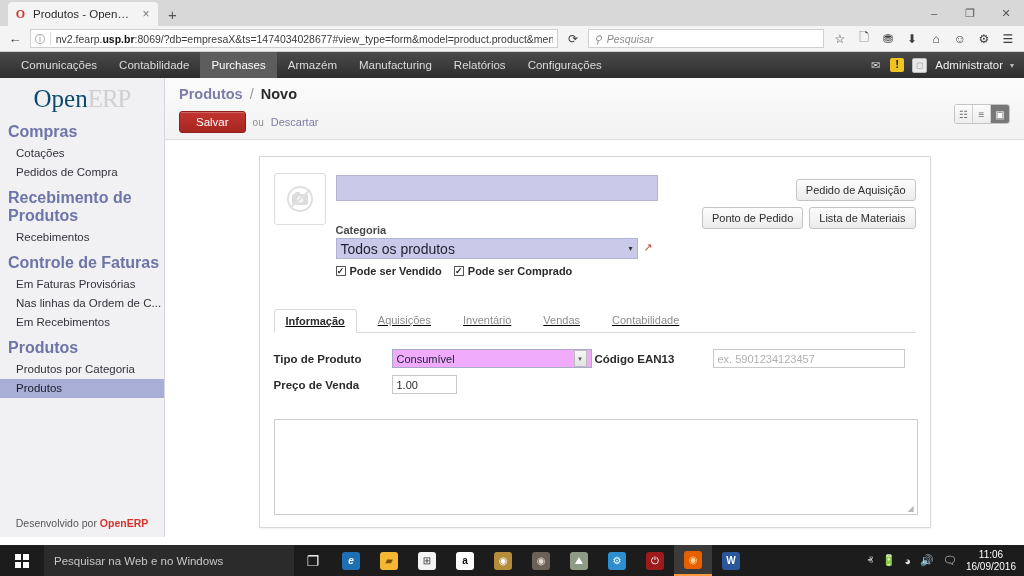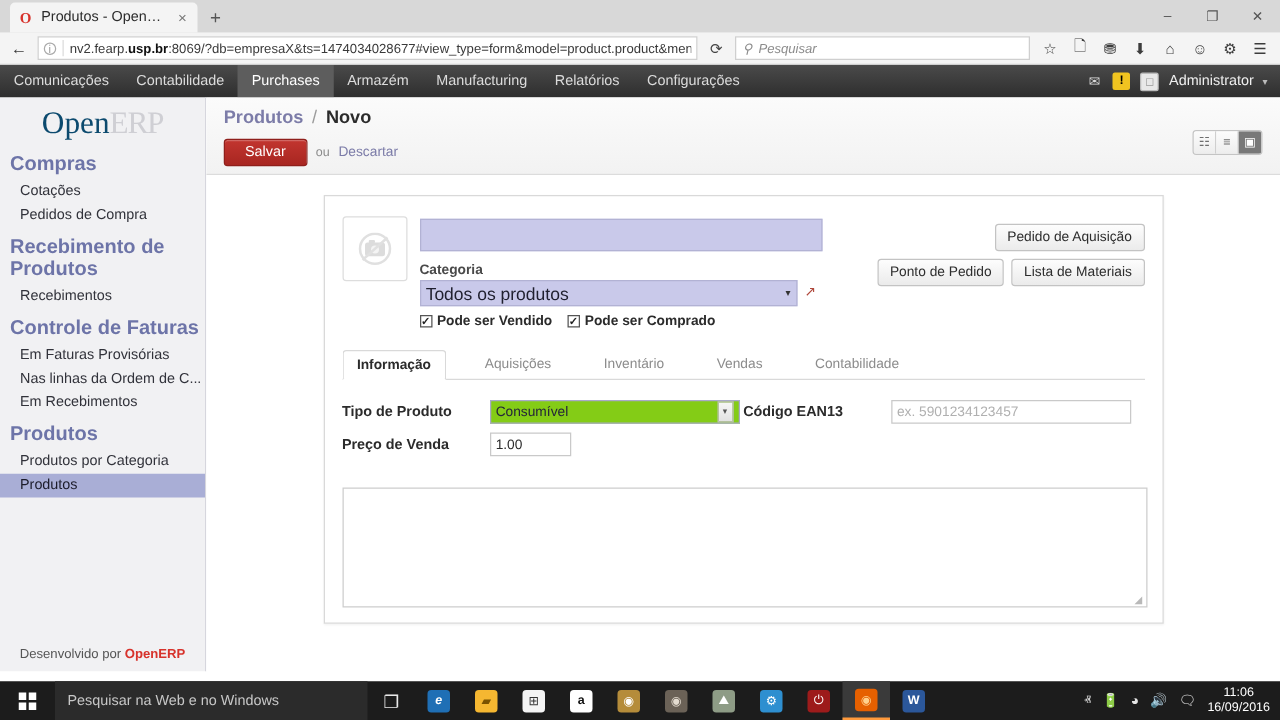--- a/index.html
+++ b/index.html
@@ -59,21 +59,21 @@
   .bicons { display:flex; align-items:center; }
   .bicons span { width:24px; text-align:center; color:#3c3c3c; font-size:12px; }
 
   
   .oe-top {
     height:26px;
     background:linear-gradient(#4a4a4a,#2e2e2e);
     display:flex; align-items:stretch; color:#dcdcdc; font-size:11.5px;
     position:relative;
   }
-  .oe-menu { display:flex; align-items:stretch; }
+  .oe-menu { display:flex; align-items:stretch;padding-left:10px; }
   .oe-menu div {
     padding:0 11px; display:flex; align-items:center; white-space:nowrap;
   }
   .oe-menu div.active { background:#5d5d5d; color:#fff; }
   .oe-right {
     margin-left:auto; display:flex; align-items:center; gap:4px; padding-right:6px;
   }
   .oe-right .mail { font-size:11px; color:#ddd; padding:0 6px; }
   .warn-ico {
     width:14px; height:14px; background:#f0c420; color:#000;
@@ -164,57 +164,57 @@
     width:322px; height:26px; background:#c9c9ea; border:1px solid #b2b2d4;
     margin-top:2px;
   }
   .fselect {
     width:302px; height:21px; background:#c9c9ea; border:1px solid #b2b2d4;
     margin-top:2px; display:flex; align-items:center; padding:0 4px;
     font-size:14px; color:#1f1f2e; position:relative;
   }
   .fselect .arw { margin-left:auto; font-size:8px; color:#333; }
   .extlink { color:#b0483c; font-size:11px; margin-left:6px; }
-  .row-gap { margin-top:9px; }
+  .row-gap { margin-top:23px; }
   .cbrow { display:flex; align-items:center; gap:12px; margin-top:6px; }
   .cb { display:flex; align-items:center; gap:4px; font-size:11px; color:#2b2b2b; font-weight:bold; }
   .cbbox {
     width:10px; height:10px; border:1px solid #555; background:#fff;
     font-size:9px; line-height:9px; text-align:center; color:#222;
   }
   .hdr-btns {
     display:flex; flex-direction:column; align-items:flex-end; gap:6px; padding-top:6px;
   }
   .hdr-btns .r { display:flex; gap:6px; }
   .gbtn {
     background:linear-gradient(#fdfdfd,#ebebeb); border:1px solid #c3c3c3;
     border-radius:3px; font-size:11px; color:#2d2d2d; padding:4px 9px;
     white-space:nowrap;
   }
 
   .tabs {
-    display:flex; border-bottom:1px solid #d9d9d9; margin-top:16px; gap:20px;
+    display:flex; border-bottom:1px solid #d9d9d9; margin-top:31px; gap:10px;text-decoration:underline;
   }
   .tabs div {
     font-size:11px; color:#8c8c8c; padding:5px 11px; position:relative; top:1px;
   }
   .tabs div.on {
     color:#2b2b2b; font-weight:bold; background:#fff;
     border:1px solid #d9d9d9; border-bottom:1px solid #fff;
     border-top-left-radius:3px; border-top-right-radius:3px;
   }
 
   .grid2 { display:flex; margin-top:16px; }
   .col { width:50%; }
   .frow { display:flex; align-items:center; margin-bottom:7px; }
   .frow .lb {
     width:118px; font-size:11.5px; color:#2b2b2b; font-weight:bold;
   }
   .sel2 {
-    width:200px; height:19px; background:#84cc16; border:1px solid #a9a9c9;
+    width:200px; height:19px; background:#f0abfc; border:1px solid #a9a9c9;
     display:flex; align-items:center; padding:0 4px; font-size:11px; color:#24243a;
   }
   .sel2 .arw2 {
     margin-left:auto; width:13px; height:17px; background:linear-gradient(#f6f6f6,#e2e2e2);
     border:1px solid #bdbdbd; font-size:7px; color:#555; text-align:center; line-height:16px;
   }
   .in2 {
     width:65px; height:19px; background:#fff; border:1px solid #c9c9c9;
     font-size:11px; color:#2b2b2b; display:flex; align-items:center; padding:0 4px;
   }

